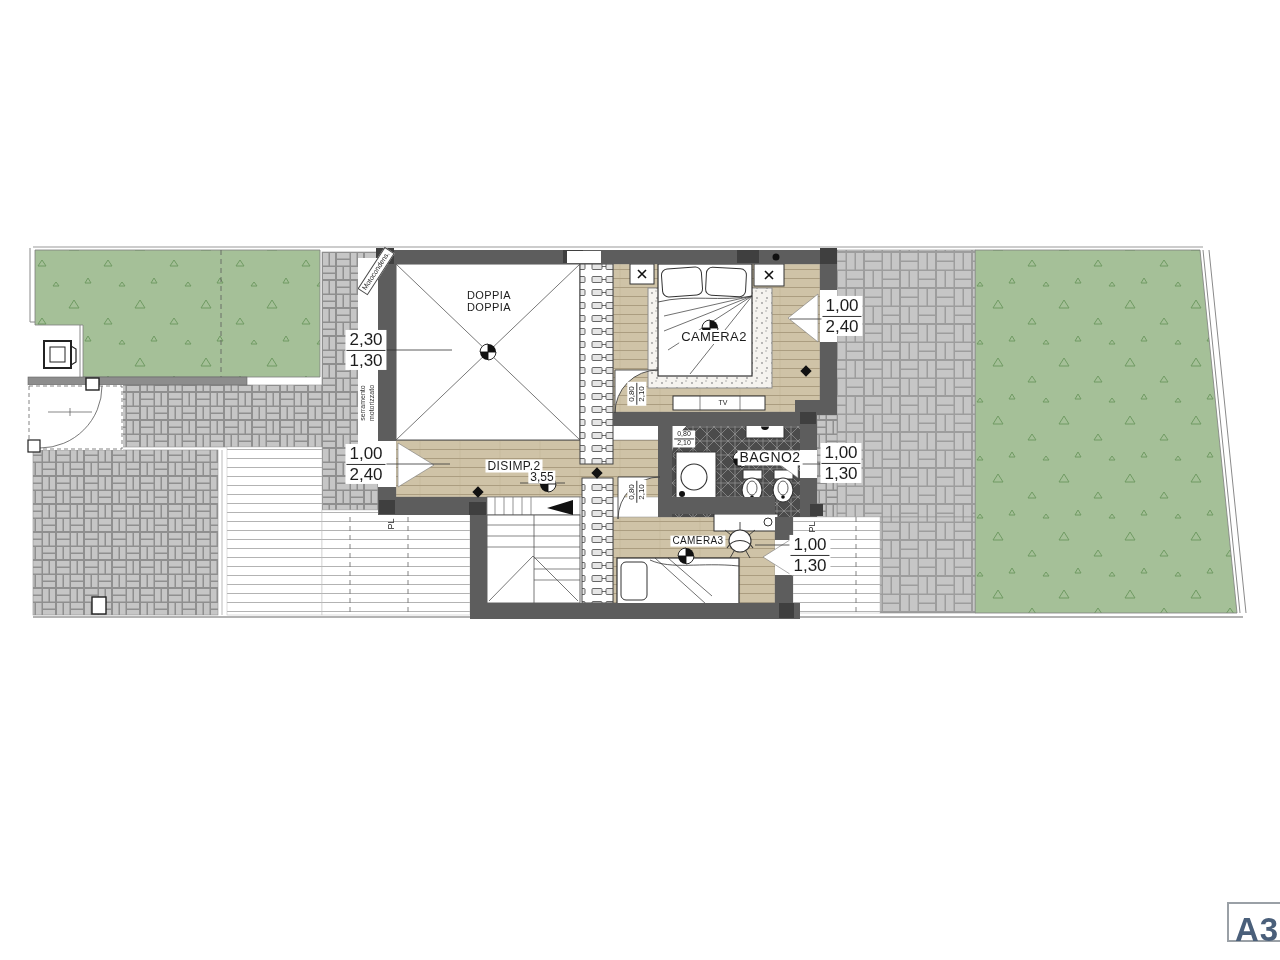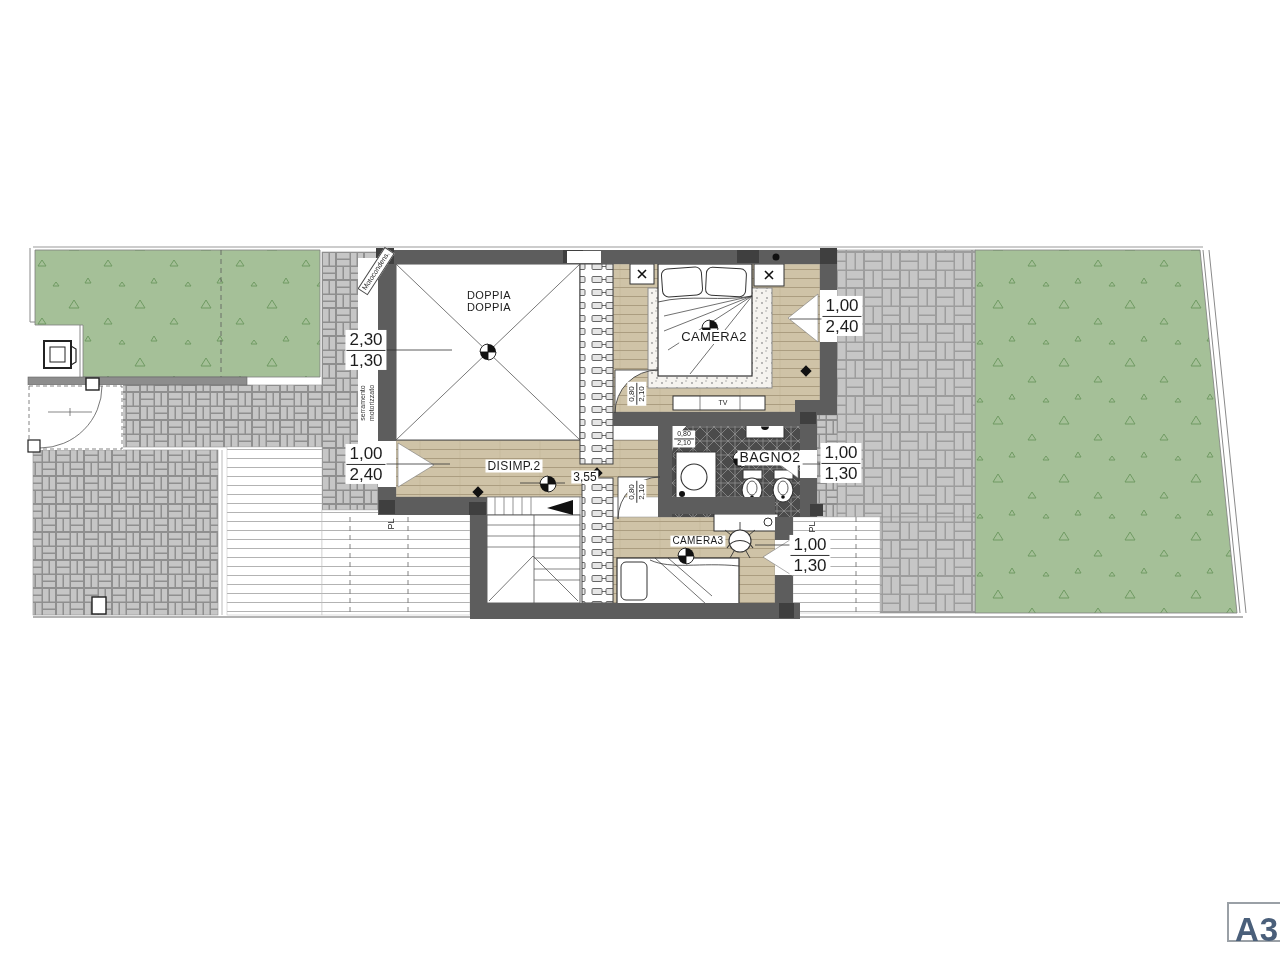--- a/index.html
+++ b/index.html
@@ -329,21 +329,21 @@
 </div>
 
 <div class="lbl chip room" style="left:714px;top:337px;font-size:13px;">CAMERA2</div>
 
 <div class="lbl chip room" style="left:770px;top:458px;font-size:14px;">BAGNO2</div>
 
 <div class="lbl chip room" style="left:698px;top:541px;font-size:10px;text-align:center;">CAMERA3</div>
 
 <div class="lbl chip room" style="left:514px;top:466px;font-size:12px;">DISIMP.2</div>
 
-<div class="lbl chip" style="left:542px;top:477px;font-size:12px;margin-left:43px;">3,55</div>
+<div class="lbl chip" style="left:542px;top:477px;font-size:12px;">3,55</div>
 
 <div class="lbl" style="left:723px;top:403px;font-size:7px;">TV</div>
 
 <div class="lbl dim" style="left:366px;top:350px;">
   <span class="top">2,30</span>
   <span>1,30</span>
 </div>
 <div class="lbl dim" style="left:366px;top:464px;">
   <span class="top">1,00</span>
   <span>2,40</span>

